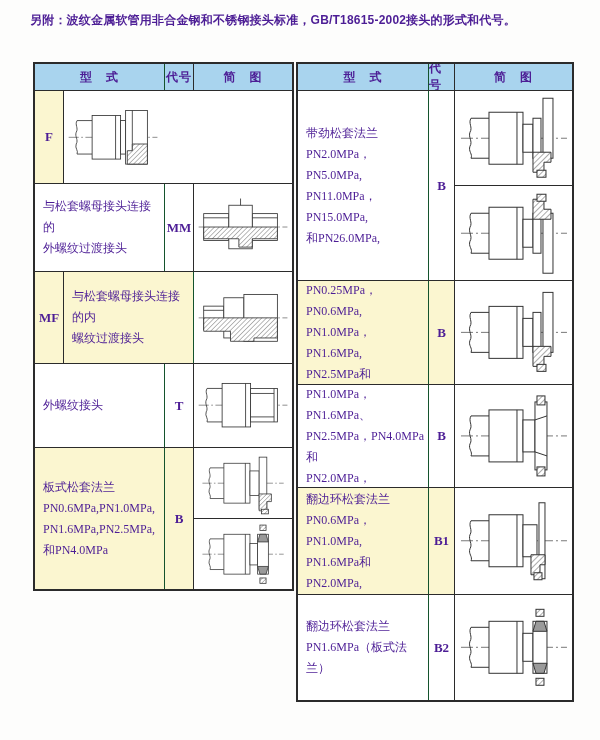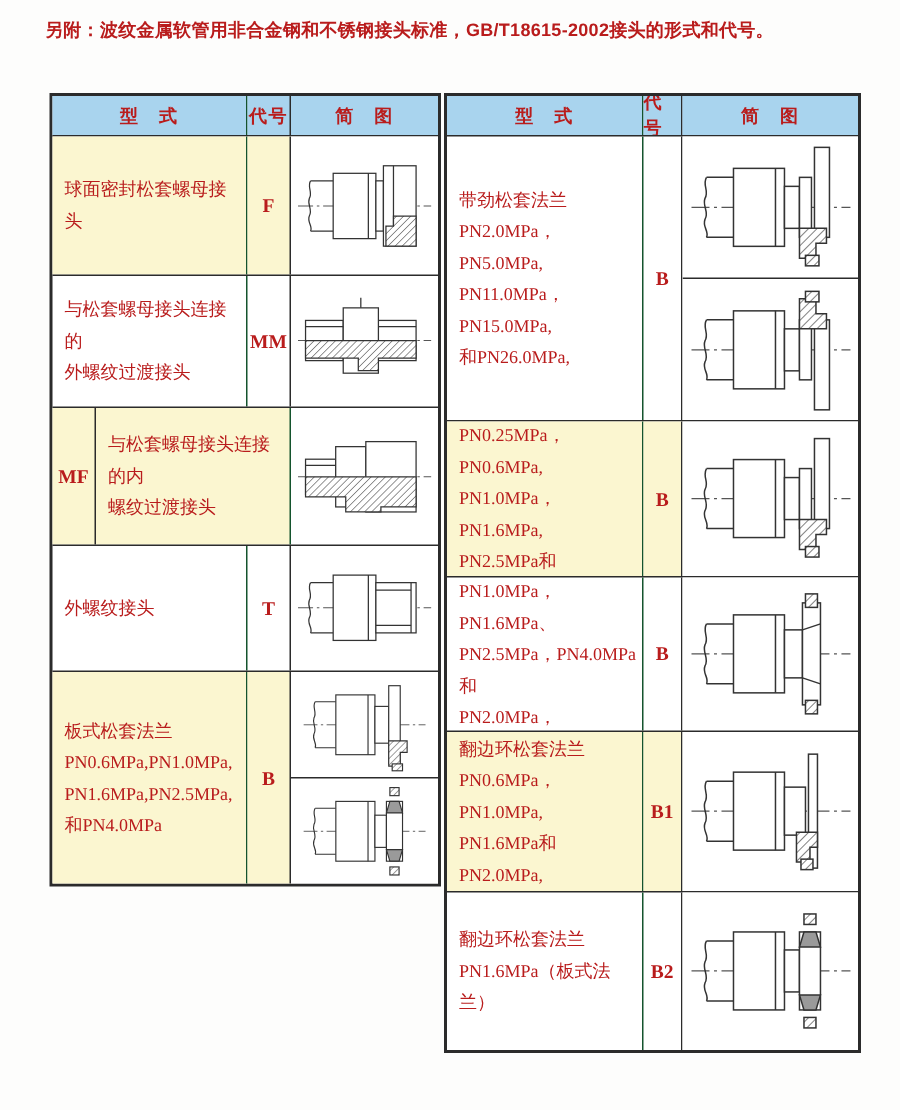--- a/index.html
+++ b/index.html
@@ -1,17 +1,17 @@
 <!DOCTYPE html>
 <html style="--hdr: #a9d4ee; --hl: #fbf6d0;"><head>
 <meta charset="utf-8">
 <style>
   html,body{margin:0;padding:0;background:#fff;}
   #page{position:relative;width:600px;height:740px;background:#fdfdfc;overflow:hidden;
-        font-family:"Liberation Serif","DejaVu Serif",serif;color:#b91c1c;}
+        font-family:"Liberation Serif","DejaVu Serif",serif;color:#4c1d95;}
   #doc-title{position:absolute;left:30px;top:12px;width:560px;font-size:12px;font-weight:bold;
         font-family:"Liberation Sans","DejaVu Sans",sans-serif;letter-spacing:.2px;}
   .tbl{position:absolute;top:62px;border:2px solid #2b2b2b;background:#fff;
         display:flex;flex-direction:column;box-sizing:content-box;}
   #tbl-left{left:33px;width:257px;}
   #tbl-right{left:296px;width:274px;}
   .row{display:flex;border-top:1px solid #2b2b2b;box-sizing:border-box;}
   .row:first-child{border-top:none;}
   .cell{box-sizing:border-box;overflow:hidden;}
   .cell.type{border-right:1px solid #14532d;display:flex;align-items:center;
@@ -49,21 +49,20 @@
     </defs>
   </svg>
 
   <div id="tbl-left" class="tbl">
     <div class="row hdr" style="height:26px">
       <div class="cell type">型　式</div>
       <div class="cell code">代号</div>
       <div class="cell diag">简　图</div>
     </div>
     <div class="row" style="height:93px" data-hl="true">
-      <div class="cell type">球面密封松套螺母接头</div>
       <div class="cell code">F</div>
       <div class="cell diag">
           <div class="diag-sub">
             <svg viewBox="0 0 110 84">
               <line x1="2" y1="42" x2="108" y2="42" stroke="#555" stroke-width="0.8" stroke-dasharray="12 3 2 3"></line>
               <path d="M12,22 C9,27 14,31 11,36 C9,41 14,45 11,50 C9,55 14,58 12,62" fill="none" stroke="#333" stroke-width="1"></path>
               <line x1="12" y1="22" x2="30" y2="22" stroke="#333" stroke-width="1"></line>
               <line x1="12" y1="62" x2="30" y2="62" stroke="#333" stroke-width="1"></line>
               <rect x="30" y="16" width="34" height="52" fill="#fff" stroke="#333" stroke-width="1"></rect>
               <line x1="58" y1="16" x2="58" y2="68" stroke="#333" stroke-width="1"></line>

